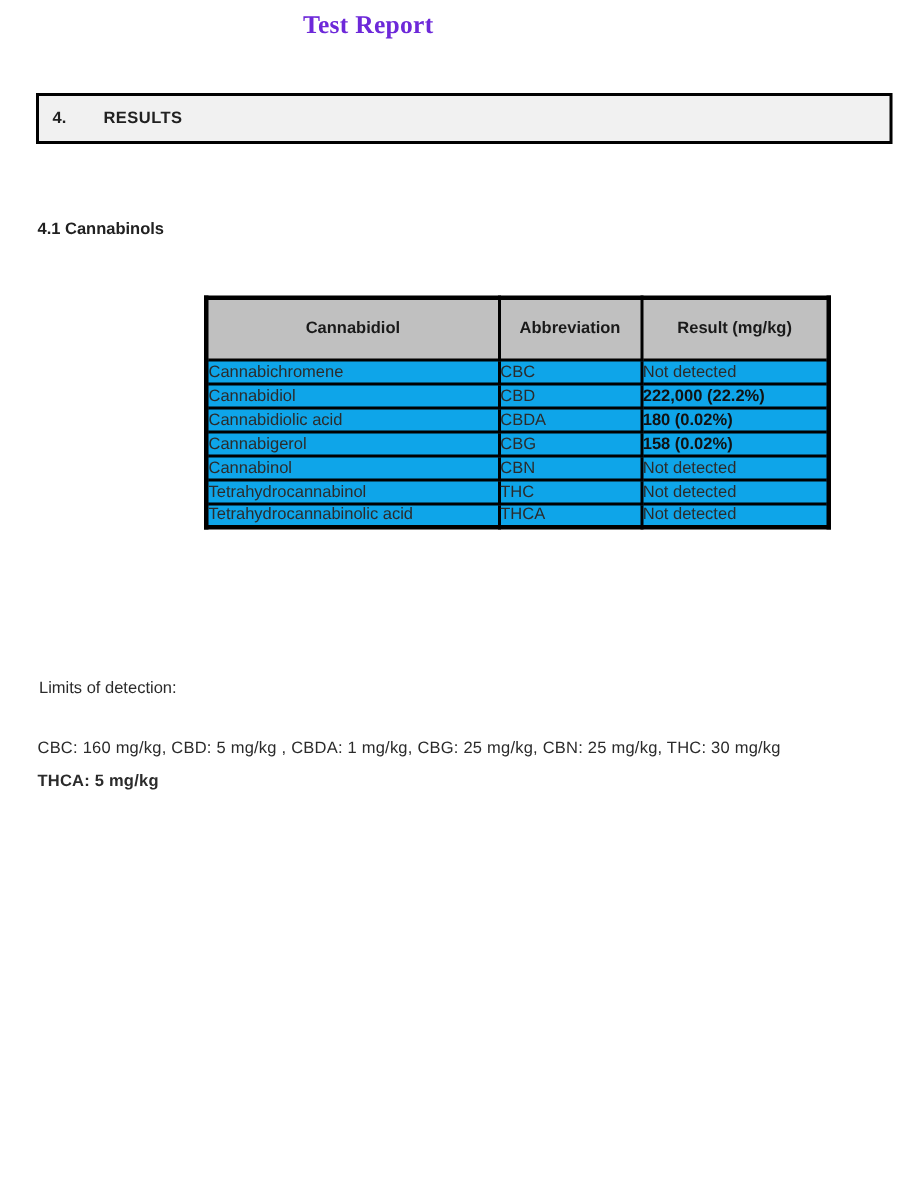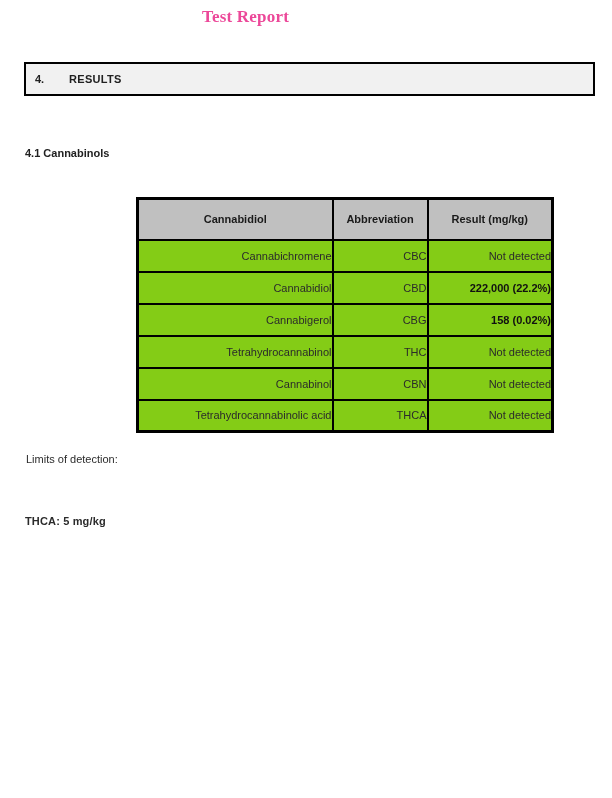--- a/index.html
+++ b/index.html
@@ -15,21 +15,21 @@
     position: absolute; inset: 0;
     background: #ffffff;
   }
   .page-title {
     position: absolute;
     top: 7px; left: 0; width: 491px;
     text-align: center;
     font-family: "Liberation Serif", "DejaVu Serif", serif;
     font-size: 17px;
     font-weight: 600;
-    color: #ec4899;
+    color: #6d28d9;
     letter-spacing: 0.2px;
   }
   .section-box {
     position: absolute;
     left: 24px; top: 62px;
     width: 571px; height: 34px;
     background: #f1f1f1;
     border: 2px solid #000000;
     display: flex;
     align-items: center;
@@ -60,24 +60,24 @@
   table.results-table { border-width: 3px; margin-left: 36px; }
   table.results-table th {
     background: #c0c0c0;
     height: 41px;
     font-weight: bold;
     text-align: center;
     vertical-align: middle;
     color: #1a1a1a;
   }
   table.results-table td {
-    height: 32px;
-    text-align: right;
+    height: 16px;
+    text-align: left;
     vertical-align: middle;
-    background: #84cc16;
+    background: #0ea5e9;
     color: #2b2b2b;
   }
   table.results-table .col-name   { width: 195px; }
   table.results-table .col-abbr   { width: 95px;  }
   table.results-table .col-result { width: 125px; }
   table.results-table td.bold { font-weight: bold; color: #111111; }
   .lod-heading {
     position: absolute;
     left: 26px; top: 453px;
     font-size: 11px;
@@ -132,40 +132,46 @@
           <td>Cannabichromene</td>
           <td>CBC</td>
           <td>Not detected</td>
         </tr>
         <tr>
           <td>Cannabidiol</td>
           <td>CBD</td>
           <td class="bold">222,000 (22.2%)</td>
         </tr>
         <tr>
+          <td>Cannabidiolic acid</td>
+          <td>CBDA</td>
+          <td class="bold">180 (0.02%)</td>
+        </tr>
+        <tr>
           <td>Cannabigerol</td>
           <td>CBG</td>
           <td class="bold">158 (0.02%)</td>
         </tr>
         <tr>
-          <td>Tetrahydrocannabinol</td>
-          <td>THC</td>
+          <td>Cannabinol</td>
+          <td>CBN</td>
           <td>Not detected</td>
         </tr>
         <tr>
-          <td>Cannabinol</td>
-          <td>CBN</td>
+          <td>Tetrahydrocannabinol</td>
+          <td>THC</td>
           <td>Not detected</td>
         </tr>
         <tr>
           <td>Tetrahydrocannabinolic acid</td>
           <td>THCA</td>
           <td>Not detected</td>
         </tr>
       </tbody>
   </table>
 
   <div class="lod-heading">Limits of detection:</div>
 
+  <div class="lod-line1">CBC: 160 mg/kg, CBD: 5 mg/kg , CBDA: 1 mg/kg, CBG: 25 mg/kg, CBN: 25 mg/kg, THC: 30 mg/kg</div>
 
   <div class="lod-line2">THCA: 5 mg/kg</div>
 
 </div>
 
 </body></html>

